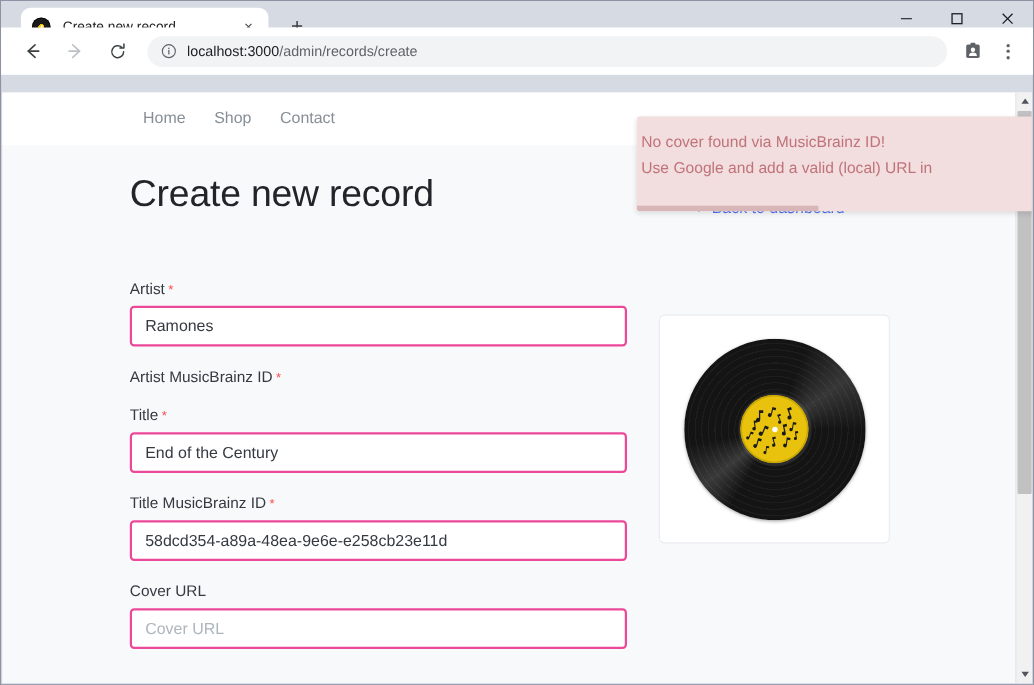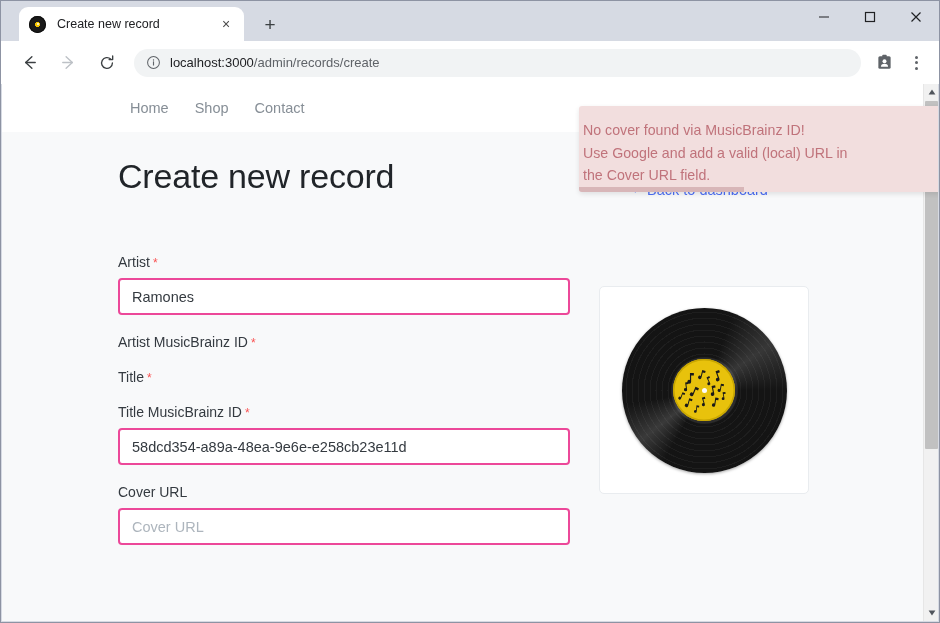--- a/index.html
+++ b/index.html
@@ -65,21 +65,21 @@
   .wbtns { position: absolute; right: 0; top: 0; height: 40px; display: flex; }
   .wbtn {
     width: 46px; height: 32px;
     display: flex; align-items: center; justify-content: center;
     color: #202124;
   }
   .wbtn svg { display: block; }
 
   
   .toolbar {
-    position: absolute; left: 0; top: 40px; right: 0; height: 43px;
+    position: absolute; left: 0; top: 24px; right: 0; height: 43px;
     background: #ffffff;
     display: flex; align-items: center;
   }
   .navbtn {
     width: 34px; height: 34px; margin-left: 5px;
     display: flex; align-items: center; justify-content: center;
     color: #5f6368;
   }
   .navbtn.back { margin-left: 11px; color: #3c4043; }
   .navbtn.fwd  { color: #bdc1c6; }
@@ -355,20 +355,21 @@
             <span>Artist MusicBrainz ID</span>
             <span class="req">*</span>
           </div>
         </div>
 
         <div class="field">
           <div class="flabel">
             <span>Title</span>
             <span class="req">*</span>
           </div>
+          <input class="finput" type="text" value="End of the Century" style="">
         </div>
 
         <div class="field">
           <div class="flabel">
             <span>Title MusicBrainz ID</span>
             <span class="req">*</span>
           </div>
           <input class="finput" type="text" value="58dcd354-a89a-48ea-9e6e-e258cb23e11d" style="">
         </div>
 
@@ -432,21 +433,20 @@
             </svg>
           </div>
           <div class="spindle"></div>
         </div>
       </div>
     </div>
 
     <div class="toast">
       <div class="toast-line">No cover found via MusicBrainz ID!</div>
       <div class="toast-line">Use Google and add a valid (local) URL in</div>
-      <div class="toast-line">the Cover URL field.</div>
       <div class="toast-bar" style="width: 45%;"></div>
     </div>
 
     <div class="sb">
       <div class="sb-arrow up">
         <svg width="8" height="6" viewBox="0 0 8 6">
             <path d="M4 0.6 L7.4 5.4 H0.6 Z" fill="currentColor"></path>
           </svg>
       </div>
       <div class="sb-thumb"></div>

